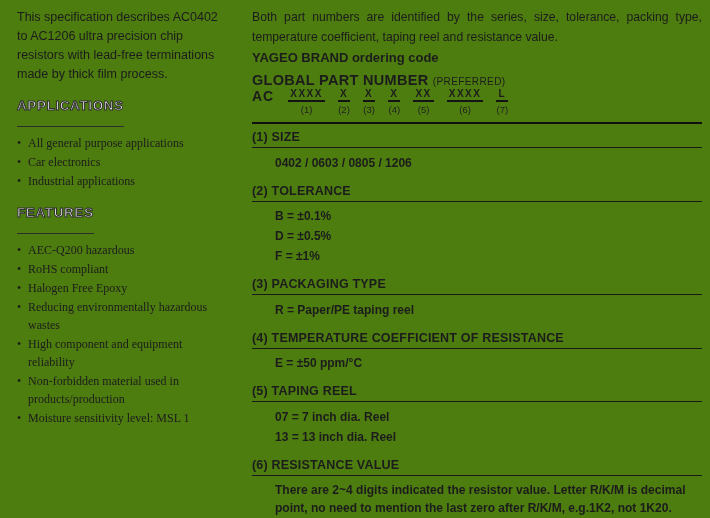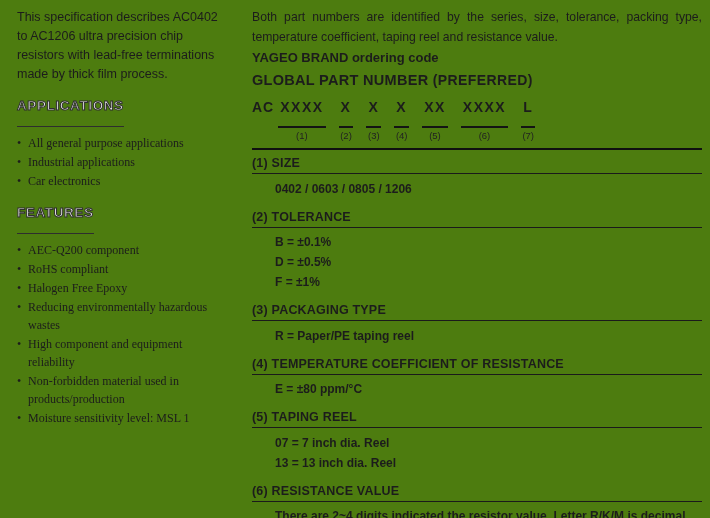--- a/index.html
+++ b/index.html
@@ -53,36 +53,35 @@
   }
   .brand-line{
     margin:3px 0 0 0;
     font-size:13px;font-weight:700;
   }
   .gpn-line{
     margin:7px 0 0 0;
     font-size:14.5px;font-weight:700;letter-spacing:.3px;
   }
   .gpn-suffix{
-    font-size:14px;font-weight:700;letter-spacing:.4px;
+    font-size:10px;font-weight:400;letter-spacing:.4px;
   }
   .code-row{
-    display:flex;align-items:flex-start;gap:3px;
-    margin-top:11px;
+    display:flex;align-items:flex-start;gap:13px;
   }
   .code-prefix{
     font-size:14px;font-weight:700;letter-spacing:1px;
     padding:0 1px 1px 0;
   }
   .code-segments{display:flex;gap:13px;}
   .code-seg{display:flex;flex-direction:column;align-items:center;}
   .seg-text{
-    font-size:14px;font-weight:700;letter-spacing:1.5px;
+    font-size:10px;font-weight:700;letter-spacing:1.5px;
     border-bottom:2px solid #141414;
-    padding:0 2px 11px 2px;
+    padding:0 2px 1px 2px;
   }
   .seg-num{
     font-size:9.5px;font-weight:400;margin-top:2px;color:#222;
   }
   .thick-rule{
     border:none;border-top:2.5px solid #101010;
     margin:7px 0 0 0;
   }
   .sec-head{
     margin:0;
@@ -105,31 +104,31 @@
 
   <div class="left-col">
     <p class="intro-left">This specification describes AC0402 to AC1206 ultra precision chip resistors with lead-free terminations made by thick film process.</p>
 
     <div>
       <span class="outline-heading">APPLICATIONS</span>
       <ul class="bullet-list">
 
           <li>All general purpose applications</li>
 
+          <li>Car electronics</li>
+
           <li>Industrial applications</li>
-
-          <li>Car electronics</li>
         </ul>
     </div>
 
     <div>
       <span class="outline-heading">FEATURES</span>
       <ul class="bullet-list">
 
-          <li>AEC-Q200 component</li>
+          <li>AEC-Q200 hazardous</li>
 
           <li>RoHS compliant</li>
 
           <li>Halogen Free Epoxy</li>
 
           <li>Reducing environmentally hazardous wastes</li>
 
           <li>High component and equipment reliability</li>
 
           <li>Non-forbidden material used in products/production</li>
@@ -219,21 +218,21 @@
           <div class="sec-body">
 
               <p class="line">R = Paper/PE taping reel</p>
             </div>
         </section>
 
         <section class="sec">
           <h3 class="sec-head">(4) TEMPERATURE COEFFICIENT OF RESISTANCE</h3>
           <div class="sec-body">
 
-              <p class="line">E = ±80 ppm/°C</p>
+              <p class="line">E = ±50 ppm/°C</p>
             </div>
         </section>
 
         <section class="sec">
           <h3 class="sec-head">(5) TAPING REEL</h3>
           <div class="sec-body">
 
               <p class="line">07 = 7 inch dia. Reel</p>
 
               <p class="line">13 = 13 inch dia. Reel</p>

